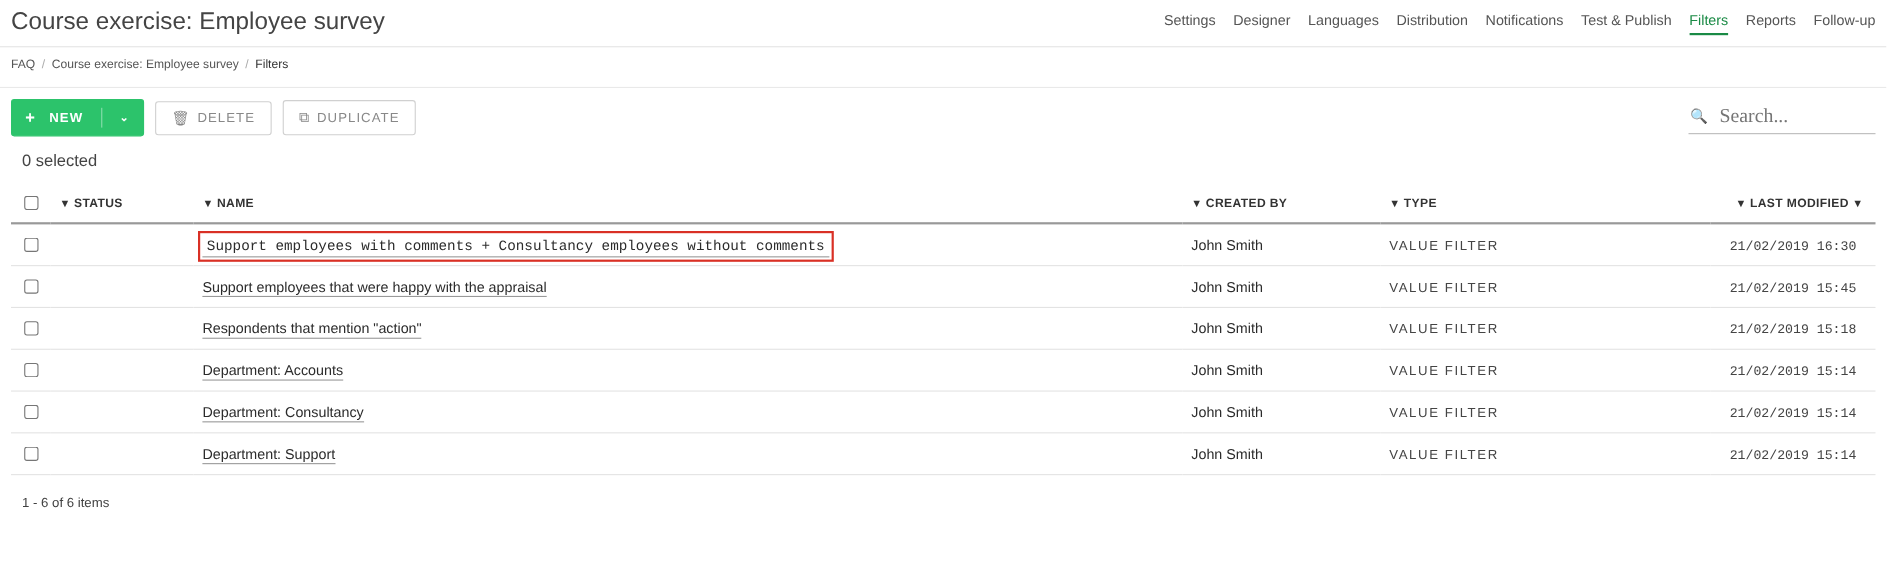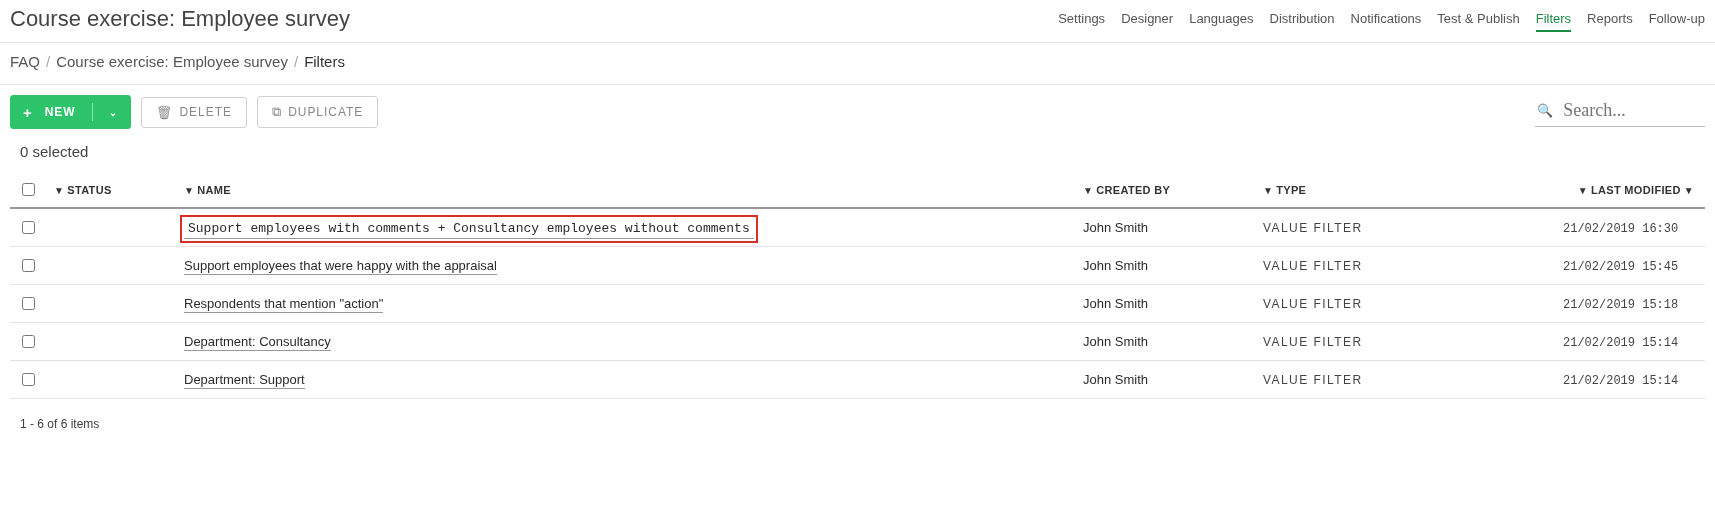--- a/index.html
+++ b/index.html
@@ -18,21 +18,21 @@
     border-bottom: 1px solid #e4e4e4;
   }
   .page-title { font-size: 22px; font-weight: 400; color: #444; }
   .top-nav { display: flex; gap: 16px; font-size: 13px; color: #555; }
   .top-nav-item { cursor: pointer; padding: 4px 0; }
   .top-nav-item.active { color: #1a8a45; border-bottom: 2px solid #1a8a45; }
   
   .breadcrumbs {
     display: flex; align-items: center; gap: 6px;
     padding: 10px 10px 14px 10px;
-    font-size: 15px; color: #555;
+    font-size: 11px; color: #555;
     border-bottom: 1px solid #e9e9e9;
   }
   .breadcrumbs .sep { color: #aaa; }
   .breadcrumbs .crumb.current { color: #333; }
   
   .toolbar-row {
     display: flex; justify-content: space-between; align-items: center;
     padding: 10px 10px 6px 10px;
   }
   .toolbar-left { display: flex; gap: 10px; align-items: center; }
@@ -64,21 +64,21 @@
   .tbl thead th {
     text-align: left; font-size: 11px; letter-spacing: .03em; color: #333;
     padding: 10px 8px 8px 8px; border-bottom: 2px solid #999; font-weight: 600;
     white-space: nowrap;
   }
   .tbl thead th.right { text-align: right; }
   .tbl tbody td {
     padding: 9px 8px; border-bottom: 1px solid #e3e3e3; font-size: 13px;
     vertical-align: middle; white-space: nowrap;
   }
-  .tbl tbody td.right { text-align: left; }
+  .tbl tbody td.right { text-align: center; }
   .col-check { width: 34px; }
   .col-status { width: 130px; }
   .col-name   { width: auto; }
   .col-created{ width: 180px; }
   .col-type   { width: 300px; }
   .col-mod    { width: 150px; text-align: right; }
   .name-link { border-bottom: 1px solid #999; padding-bottom: 1px; cursor: pointer; }
   .name-link.highlight { outline: 2px solid #d93025; outline-offset: 2px; padding: 2px 4px; font-family: Liberation Mono, monospace; }
   .type-val { letter-spacing: .12em; font-size: 12px; color: #444; }
   .mod-val  { font-family: "Courier New", monospace; font-size: 12px; color: #444; }
@@ -182,20 +182,28 @@
           <td class="col-check"><input type="checkbox" class="chk" style=""></td>
           <td class="col-status"></td>
           <td class="col-name"><span class="name-link">Respondents that mention "action"</span></td>
           <td class="col-created">John Smith</td>
           <td class="col-type"><span class="type-val">VALUE FILTER</span></td>
           <td class="col-mod right"><span class="mod-val">21/02/2019 15:18</span></td>
         </tr>
         <tr>
           <td class="col-check"><input type="checkbox" class="chk" style=""></td>
           <td class="col-status"></td>
+          <td class="col-name"><span class="name-link">Department: Accounts</span></td>
+          <td class="col-created">John Smith</td>
+          <td class="col-type"><span class="type-val">VALUE FILTER</span></td>
+          <td class="col-mod right"><span class="mod-val">21/02/2019 15:14</span></td>
+        </tr>
+        <tr>
+          <td class="col-check"><input type="checkbox" class="chk" style=""></td>
+          <td class="col-status"></td>
           <td class="col-name"><span class="name-link">Department: Consultancy</span></td>
           <td class="col-created">John Smith</td>
           <td class="col-type"><span class="type-val">VALUE FILTER</span></td>
           <td class="col-mod right"><span class="mod-val">21/02/2019 15:14</span></td>
         </tr>
         <tr>
           <td class="col-check"><input type="checkbox" class="chk" style=""></td>
           <td class="col-status"></td>
           <td class="col-name"><span class="name-link">Department: Support</span></td>
           <td class="col-created">John Smith</td>

